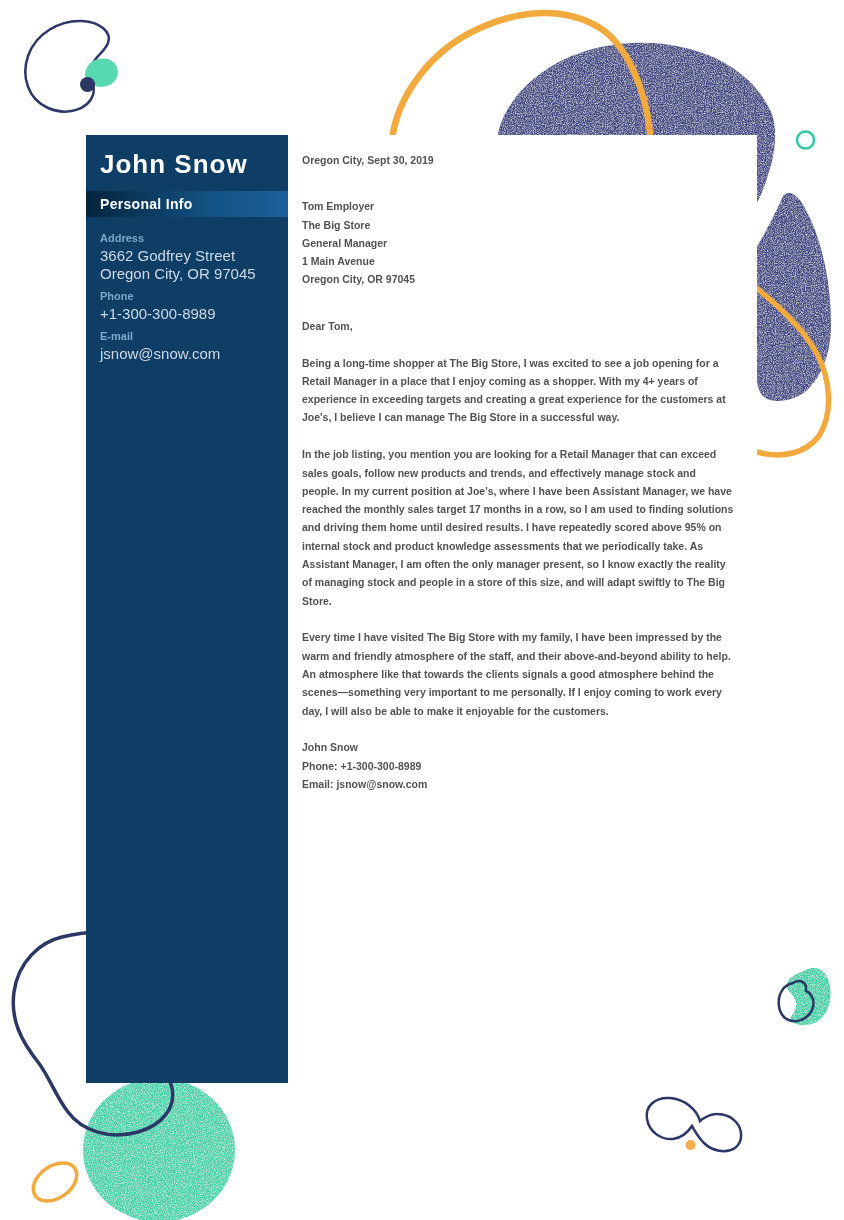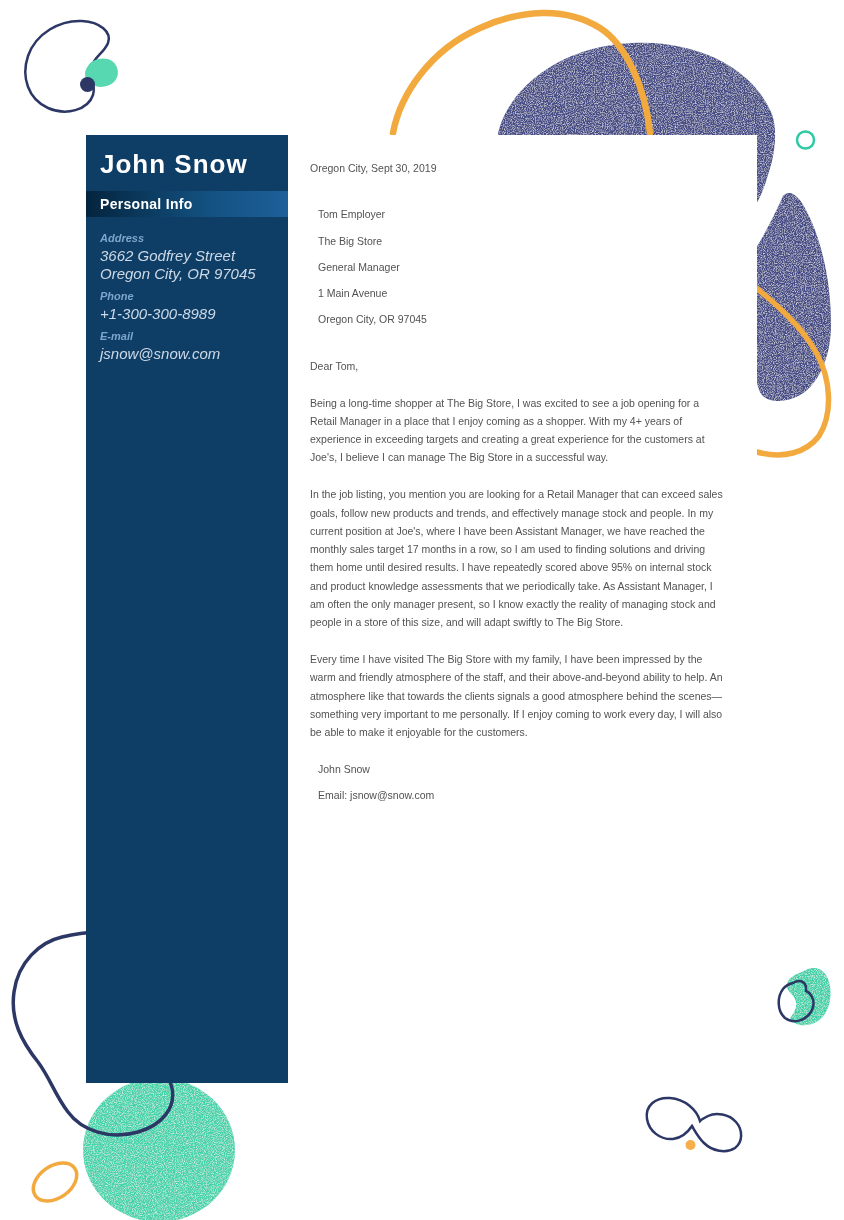--- a/index.html
+++ b/index.html
@@ -10,38 +10,38 @@
   .deco{position:absolute;left:0;top:0;width:844px;height:1220px;}
   
   .paper{
     position:absolute;left:288px;top:135px;width:469px;height:948px;
     background:#ffffff;
   }
   .letter{
     position:absolute;left:14px;top:16px;width:432px;
     font-size:10.5px;line-height:18.3px;color:#525252;
   }
-  .letter p,.letter div{margin:8px;padding:0;}
+  .letter p,.letter div{margin:0;padding:0;font-weight:bold;}
   .gap{margin-bottom:18.5px !important;}
   .gap-lg{margin-bottom:28px !important;}
   
   .sidebar{
     position:absolute;left:86px;top:135px;width:202px;height:948px;
     background:#0e3d66;
   }
   .side-name{
     padding:14px 14px 0 14px;font-size:26px;line-height:30px;font-weight:bold;
     color:#ffffff;letter-spacing:1px;white-space:nowrap;
   }
   .side-band{
     margin-top:12px;height:26px;line-height:26px;padding-left:14px;
     font-size:14px;font-weight:bold;color:#ffffff;letter-spacing:.3px;
     background:linear-gradient(90deg,#04243e 0%,#135181 60%,#1d5f99 100%);
   }
-  .side-fields{padding:12px 14px 0 14px;font-style:italic;}
+  .side-fields{padding:12px 14px 0 14px;}
   .field{margin-bottom:4px;}
   .f-label{font-size:11px;font-weight:bold;line-height:18px;color:#7da6cb;}
   .f-val{font-size:15px;line-height:18px;color:#cdd9e6;}
 </style>
 </head>
 <body>
 
 <div class="page">
 
   <svg class="deco" viewBox="0 0 844 1220" xmlns="http://www.w3.org/2000/svg">
@@ -93,20 +93,21 @@
 
       <p class="gap">Dear Tom,</p>
 
       <p class="gap">Being a long-time shopper at The Big Store, I was excited to see a job opening for a Retail Manager in a place that I enjoy coming as a shopper. With my 4+ years of experience in exceeding targets and creating a great experience for the customers at Joe's, I believe I can manage The Big Store in a successful way.</p>
       <p class="gap">In the job listing, you mention you are looking for a Retail Manager that can exceed sales goals, follow new products and trends, and effectively manage stock and people. In my current position at Joe's, where I have been Assistant Manager, we have reached the monthly sales target 17 months in a row, so I am used to finding solutions and driving them home until desired results. I have repeatedly scored above 95% on internal stock and product knowledge assessments that we periodically take. As Assistant Manager, I am often the only manager present, so I know exactly the reality of managing stock and people in a store of this size, and will adapt swiftly to The Big Store.</p>
       <p class="gap">Every time I have visited The Big Store with my family, I have been impressed by the warm and friendly atmosphere of the staff, and their above-and-beyond ability to help. An atmosphere like that towards the clients signals a good atmosphere behind the scenes—something very important to me personally. If I enjoy coming to work every day, I will also be able to make it enjoyable for the customers.</p>
 
 
       <div>
         <div>John Snow</div>
+        <div>Phone: +1-300-300-8989</div>
         <div>Email: jsnow@snow.com</div>
       </div>
     </div>
   </div>
 
   <aside class="sidebar">
     <div class="side-name">John Snow</div>
     <div class="side-band">Personal Info</div>
     <div class="side-fields">
       <div class="field">

